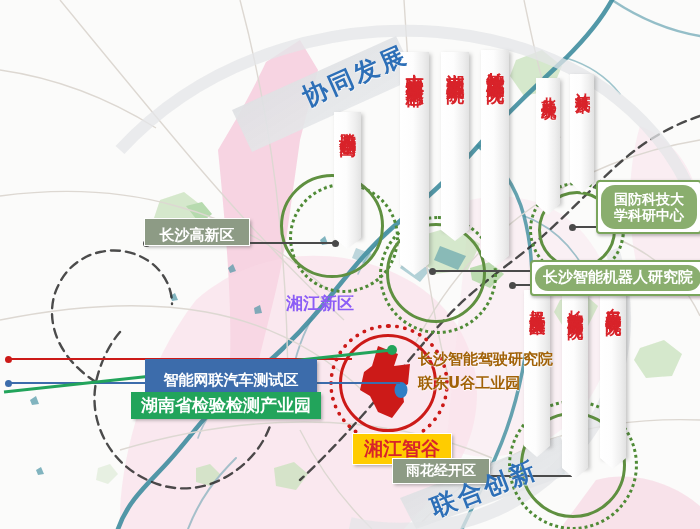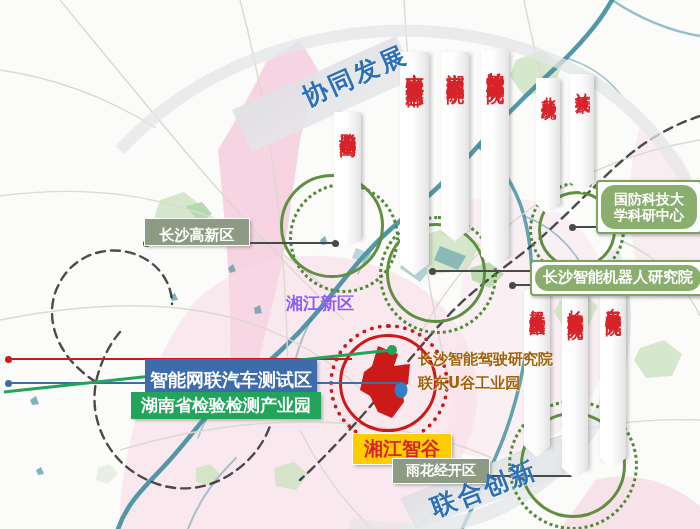--- a/index.html
+++ b/index.html
@@ -279,21 +279,21 @@
 
   <div class="badge" style="left:530px;top:260px;width:166px;height:26px;">
     <div class="inner" style="font-size:15px;">长沙智能机器人研究院</div>
   </div>
 
   <div class="pill gray" style="left:144px;top:218px;width:104px;height:26px;font-size:15px;align-items:flex-end;">
     <span>长沙高新区</span>
   </div>
 
 
-  <div class="pill blue" style="left:145px;top:359px;width:172px;height:42px;font-size:18px;">
+  <div class="pill blue" style="left:145px;top:359px;width:172px;height:42px;font-size:15px;">
     <span>智能网联汽车测试区</span>
   </div>
 
   <div class="pill green" style="left:131px;top:392px;width:190px;height:27px;font-size:17px;">
     <span>湖南省检验检测产业园</span>
   </div>
 
   <div class="pill yellow" style="left:352px;top:424px;width:98px;height:30px;font-size:19px;margin-top:9px;">
     <span>湘江智谷</span>
   </div>

